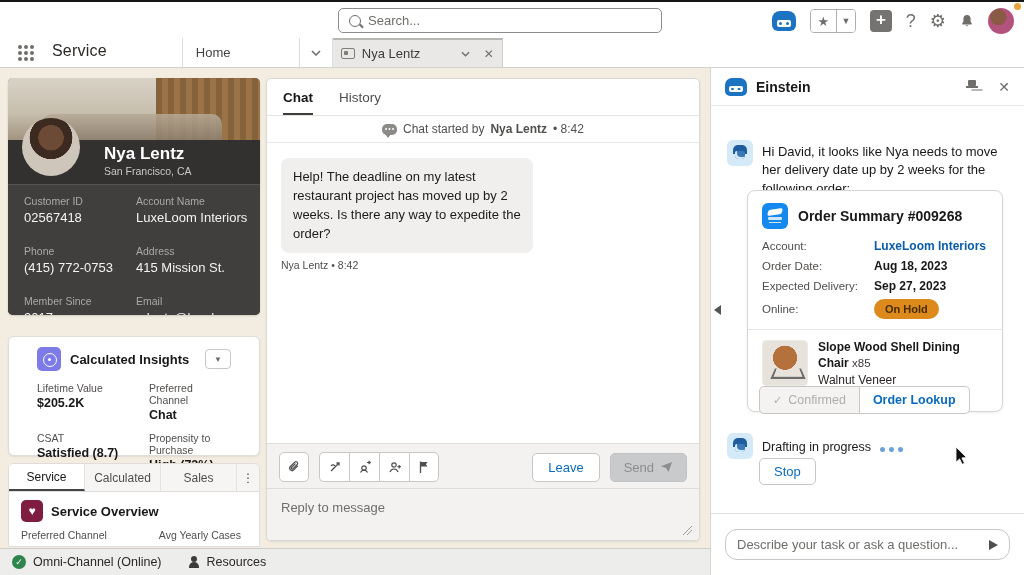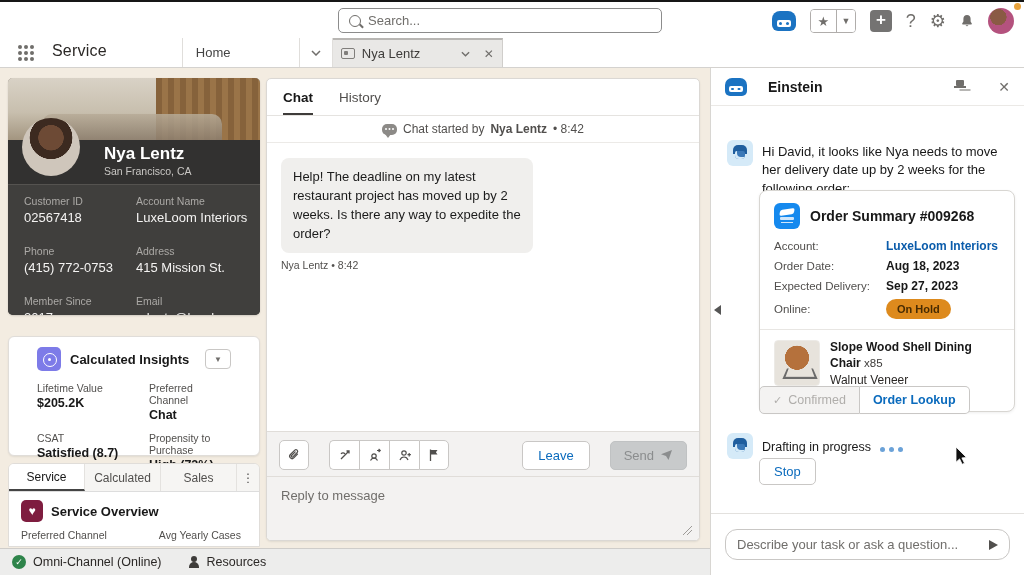--- a/index.html
+++ b/index.html
@@ -89,52 +89,52 @@
   .chat-tab.active { font-weight:bold; color:#181818; }
   .chat-tab.active::after { content:""; position:absolute; left:0; right:0; bottom:0; height:2.5px; background:#3e3c3a; }
   .chat-sys { height:27px; display:flex; align-items:center; justify-content:center; gap:6px; font-size:12px; color:#514f4d; border-bottom:1px solid #eceae7; }
   .bubble-icon { width:15px; height:11px; background:#8c8a87; border-radius:5px; position:relative; flex:none; }
   .bubble-icon::before { content:""; position:absolute; left:3px; bottom:-3px; border-left:3px solid transparent; border-right:3px solid transparent; border-top:4px solid #8c8a87; }
   .bubble-icon::after { content:""; position:absolute; left:3px; top:4.5px; width:2px; height:2px; background:#fff; border-radius:50%; box-shadow:3.5px 0 0 #fff,7px 0 0 #fff; }
   .chat-body { flex:1; padding:15px 14px; overflow:hidden; }
   .msg-bubble { width:252px; background:#f0efed; border-radius:8px; padding:10px 12px; font-size:13px; line-height:1.45; color:#1b1b1b; }
   .msg-meta { margin-top:6px; font-size:10.5px; color:#514f4d; }
   .chat-bottom { background:#f3f2f1; border-top:1px solid #e0ddd9; }
-  .chat-toolbar { display:flex; align-items:center; padding:8px 12px 6px; gap:20px; }
+  .chat-toolbar { display:flex; align-items:center; padding:8px 12px 6px; gap:10px; }
   .tool-btn { width:30px; height:30px; background:#fff; border:1px solid #c9c7c5; border-radius:5px; display:flex; align-items:center; justify-content:center; color:#514f4d; }
   .tool-group { display:flex; }
   .tool-group .tool-btn { border-radius:0; border-right:none; }
   .tool-group .tool-btn:first-child { border-radius:5px 0 0 5px; }
   .tool-group .tool-btn:last-child { border-radius:0 5px 5px 0; border-right:1px solid #c9c7c5; }
   .chat-toolbar .spring { flex:1; }
   .btn-leave { height:29px; padding:0 15px; background:#fff; border:1px solid #c9c7c5; border-radius:5px; color:#0b6bbd; font-size:13px; display:flex; align-items:center; }
   .btn-send { height:29px; padding:0 13px; background:#c8cacb; border:1px solid #c0c2c3; border-radius:5px; color:#8b8d8e; font-size:13px; display:flex; align-items:center; gap:7px; }
-  .reply-area { position:relative; height:64px; border-top:1px solid #e0ddd9; padding:11px 14px; font-size:13px; color:#706e6b; }
+  .reply-area { position:relative; height:52px; border-top:1px solid #e0ddd9; padding:11px 14px; font-size:13px; color:#706e6b; }
   .resize-grip { position:absolute; right:7px; bottom:5px; width:9px; height:9px;
      background:linear-gradient(135deg, transparent 0 45%, #9d9b98 45% 52%, transparent 52% 68%, #9d9b98 68% 75%, transparent 75%); }
 
   
   .einstein-panel { position:absolute; left:710px; top:68px; width:314px; height:507px; background:#fff; border-left:1px solid #d8d6d2; }
-  .ep-head { height:38px; display:flex; align-items:center; gap:21px; padding:0 14px; border-bottom:1px solid #ebe9e6; }
+  .ep-head { height:38px; display:flex; align-items:center; gap:9px; padding:0 14px; border-bottom:1px solid #ebe9e6; }
   .ep-bot { width:22px; height:18px; background:#1b73c2; border-radius:7px 7px 5px 5px; position:relative; flex:none; }
   .ep-bot::before { content:""; position:absolute; left:4px; top:8px; width:14px; height:6px; background:#fff; border-radius:2px; }
   .ep-bot::after { content:""; position:absolute; left:6px; top:10px; width:2.5px; height:2.5px; background:#1b73c2; border-radius:50%; box-shadow:6.5px 0 0 #1b73c2; }
   .ep-title { font-size:14px; font-weight:bold; flex:1; }
   .pin-icon { width:14px; height:16px; position:relative; }
   .pin-icon::before { content:""; position:absolute; left:3px; top:1px; width:8px; height:6px; background:#706e6b; border-radius:1px; }
   .pin-icon::after { content:""; position:absolute; left:1px; top:7px; width:12px; height:2px; background:#706e6b; box-shadow:5px 3px 0 -0.5px #706e6b; }
   .ep-close { color:#706e6b; font-size:14px; margin-left:10px; }
   .collapse-handle { position:absolute; left:2px; top:237px; width:0; height:0; border-top:5px solid transparent; border-bottom:5px solid transparent; border-right:7px solid #555; }
   .ep-msg { display:flex; gap:9px; padding:34px 12px 0 16px; }
   .ai-avatar { width:26px; height:26px; border-radius:6px; background:#d5eaf8; position:relative; flex:none; }
   .ai-avatar::before { content:""; position:absolute; left:6px; top:5px; width:14px; height:9px; background:#1f5e9e; border-radius:5px 5px 0 0; }
   .ai-avatar::after { content:""; position:absolute; left:8px; top:11px; width:10px; height:8px; background:#3b79b8; border-radius:2px 2px 4px 4px; box-shadow:inset 2px -2px 0 #d5eaf8; }
   .ep-msg-text { font-size:13px; line-height:1.42; color:#181818; padding-top:3px; }
 
-  .order-card { position:absolute; left:48px; top:122px; width:256px; background:#fff; border:1px solid #d8d6d2; border-radius:8px; padding:12px 14px 10px; box-shadow:0 1px 3px rgba(0,0,0,.07); }
+  .order-card { position:absolute; left:36px; top:122px; width:256px; background:#fff; border:1px solid #d8d6d2; border-radius:8px; padding:12px 14px 10px; box-shadow:0 1px 3px rgba(0,0,0,.07); }
   .oc-head { display:flex; align-items:center; gap:10px; margin-bottom:10px; }
   .oc-icon { width:26px; height:26px; border-radius:6px; background:#1589ee; position:relative; flex:none; }
   .oc-icon::before { content:""; position:absolute; left:6px; top:6px; width:14px; height:6px; background:#fff; transform:skewX(-18deg) rotate(-8deg); border-radius:2px; }
   .oc-icon::after { content:""; position:absolute; left:6px; top:14px; width:14px; height:3px; background:#cfe6fb; border-radius:1px; box-shadow:0 4px 0 -1px #cfe6fb; }
   .oc-title { font-size:14px; font-weight:bold; }
   .oc-row { display:flex; align-items:center; margin:6px 0; }
   .oc-lbl { width:112px; font-size:11.5px; color:#514f4d; }
   .oc-val { font-size:12px; font-weight:bold; color:#181818; }
   .oc-link { color:#0b5cab; }
   .badge-onhold { display:inline-block; background:#dd8a1d; color:#472b02; font-size:11px; font-weight:bold; padding:4px 11px; border-radius:11px; }

